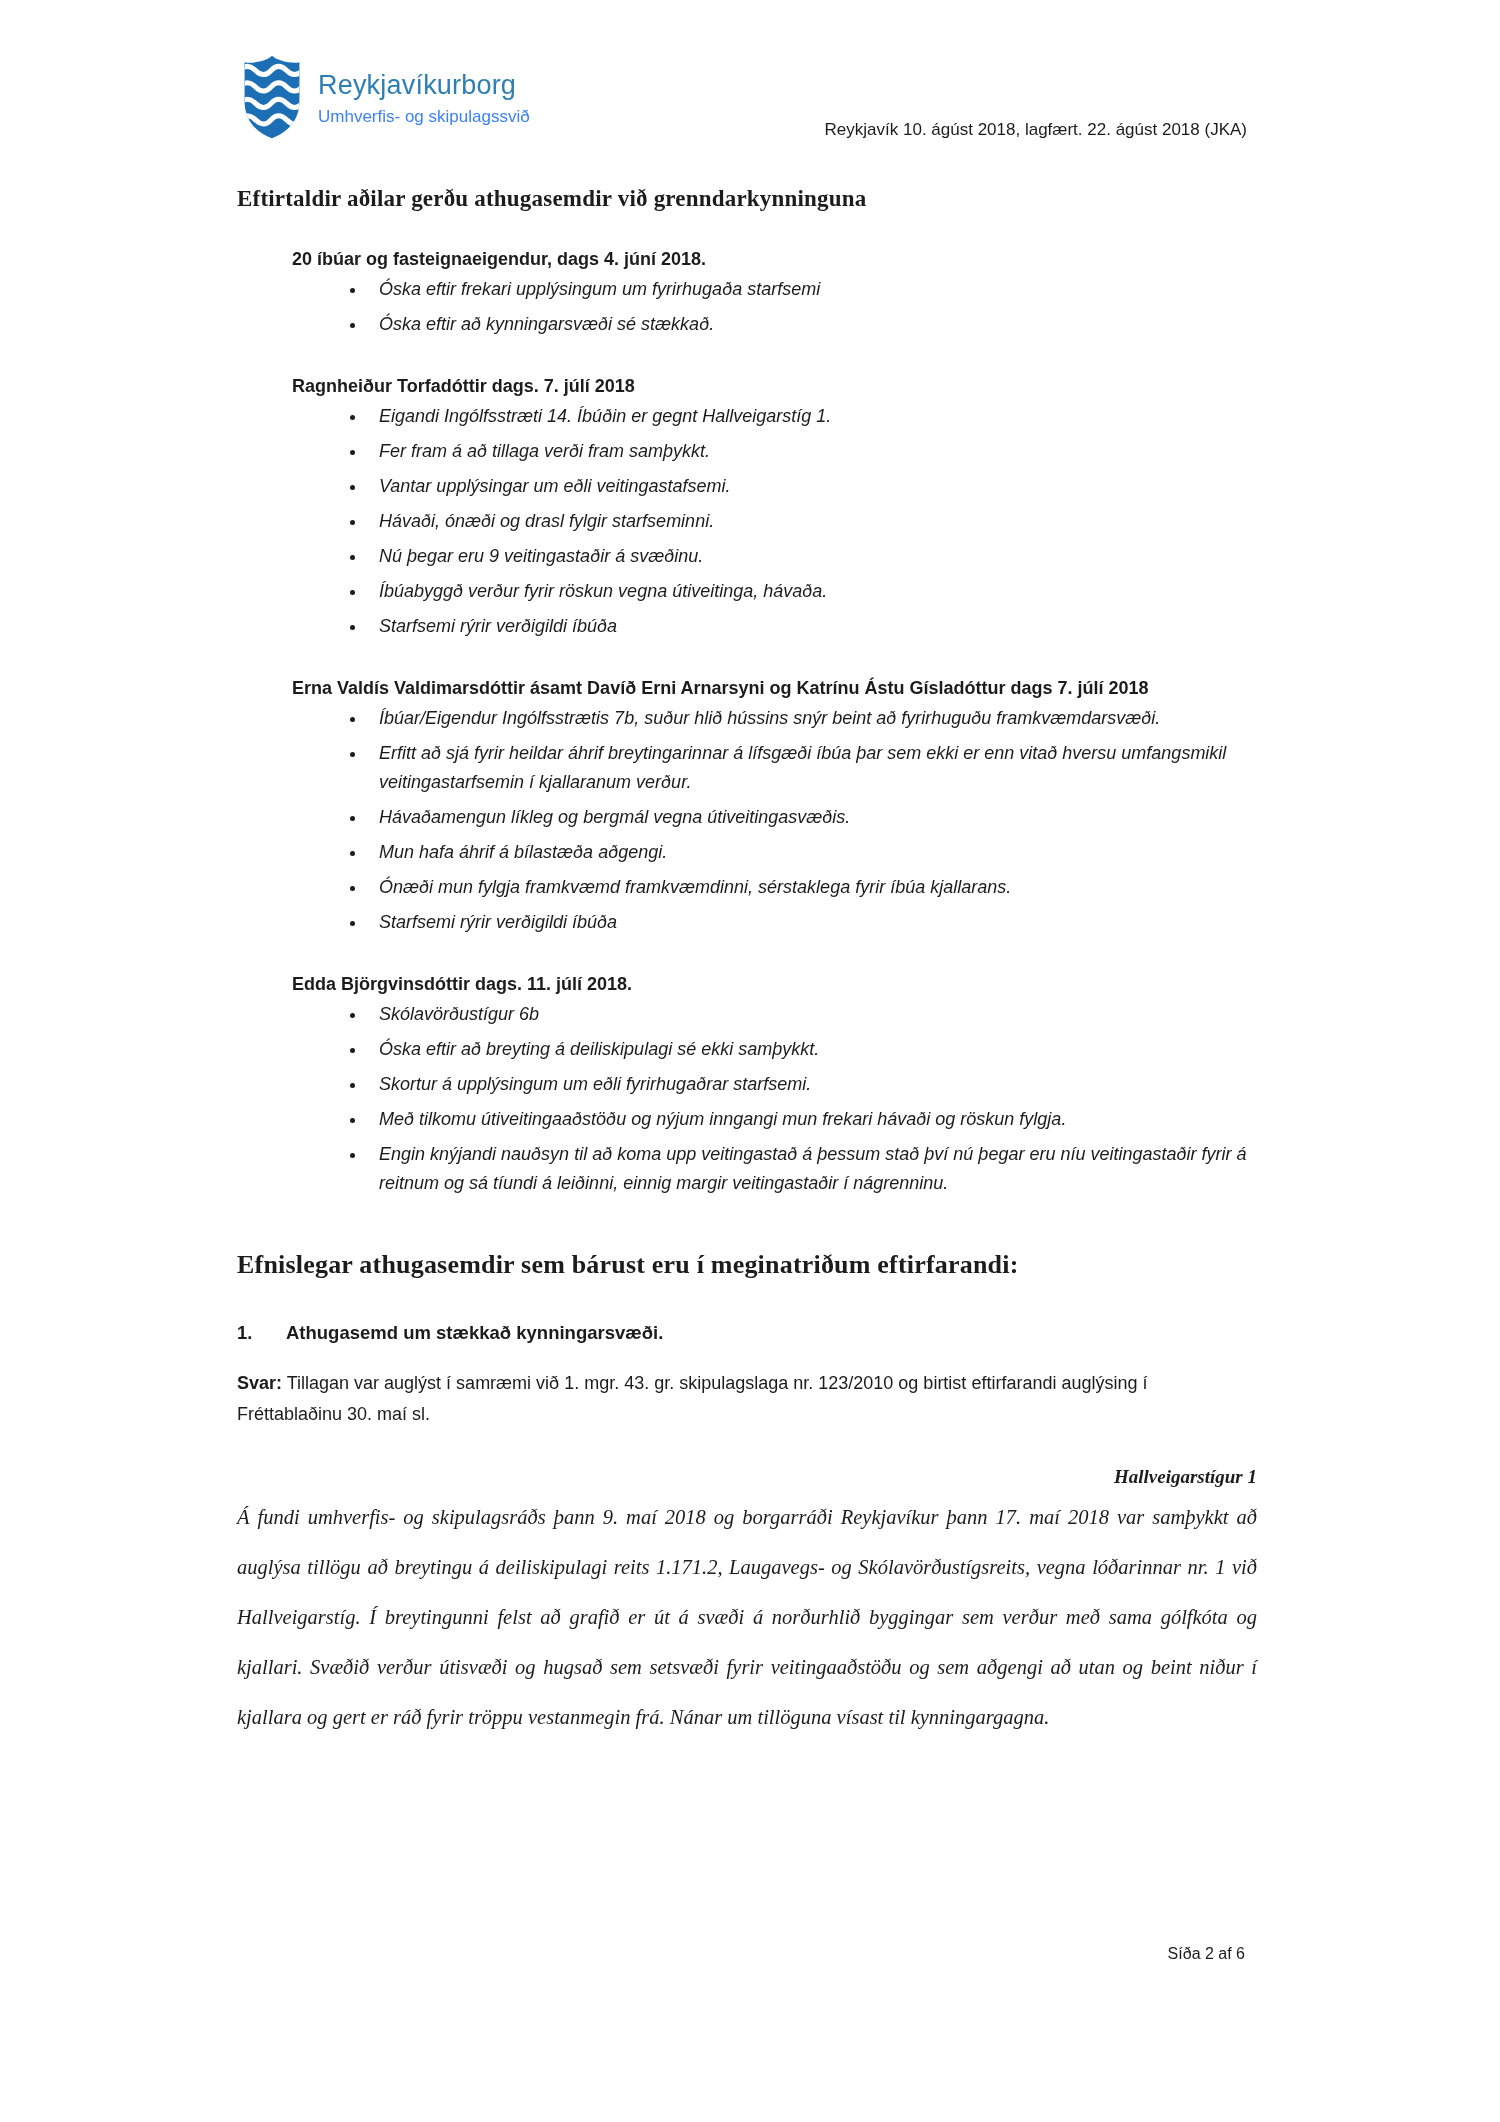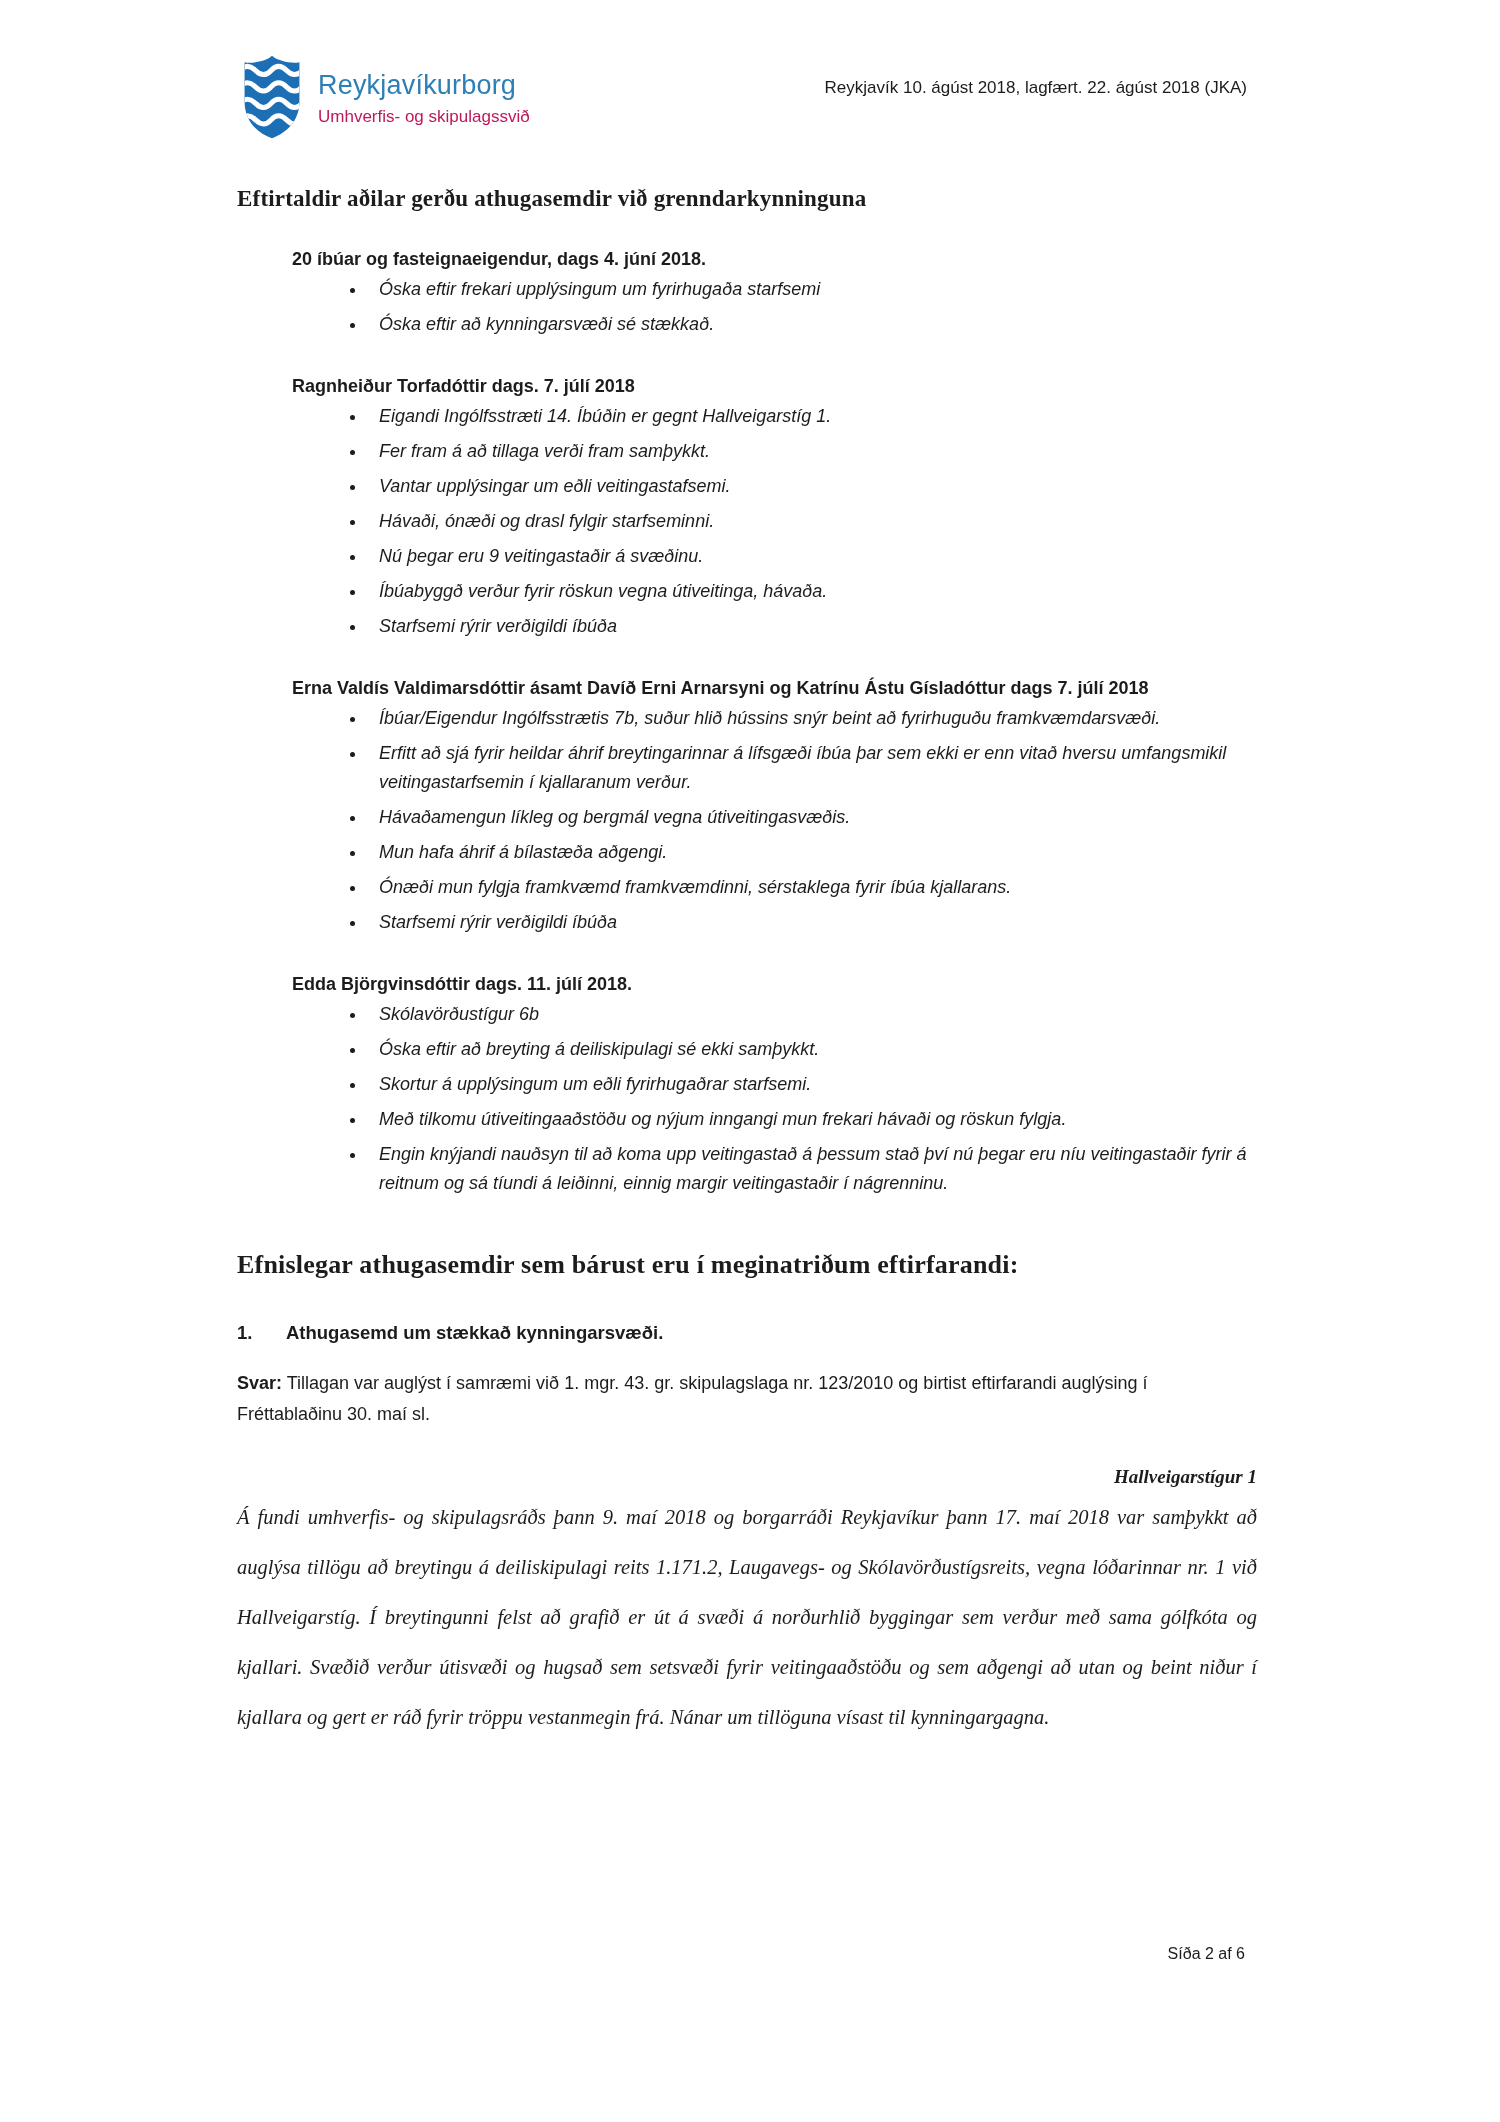--- a/index.html
+++ b/index.html
@@ -11,34 +11,34 @@
     height: 2122px;
     margin: 0 auto;
     background: #ffffff;
     overflow: hidden;
   }
 
   
   .doc-header {
     display: flex;
     justify-content: space-between;
-    align-items: flex-start;
+    align-items: flex-end;
     padding: 52px 253px 0 240px;
   }
   .logo-block { display: flex; align-items: flex-start; gap: 14px; }
   .logo-shield { display: block; margin-top: 2px; }
   .logo-text { padding-top: 18px; }
   .logo-title {
     font-size: 27px;
     color: #2e7fb5;
     letter-spacing: 0.2px;
   }
   .logo-subtitle {
     font-size: 17px;
-    color: #be185d;
+    color: #3b82f6;
     margin-top: 6px;
   }
   .date-line {
     font-size: 17px;
     color: #1c1c1c;
     margin-top: 26px;
   }
 
   
   .content {

